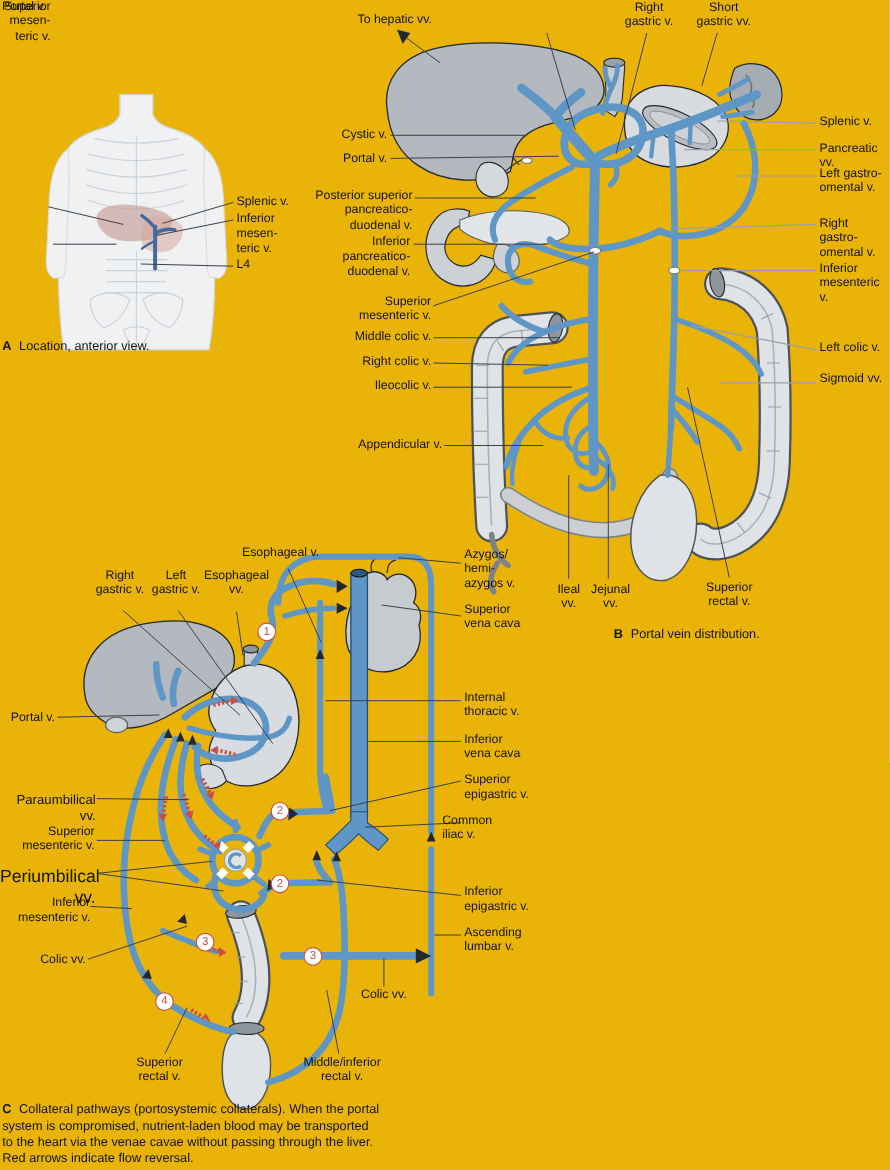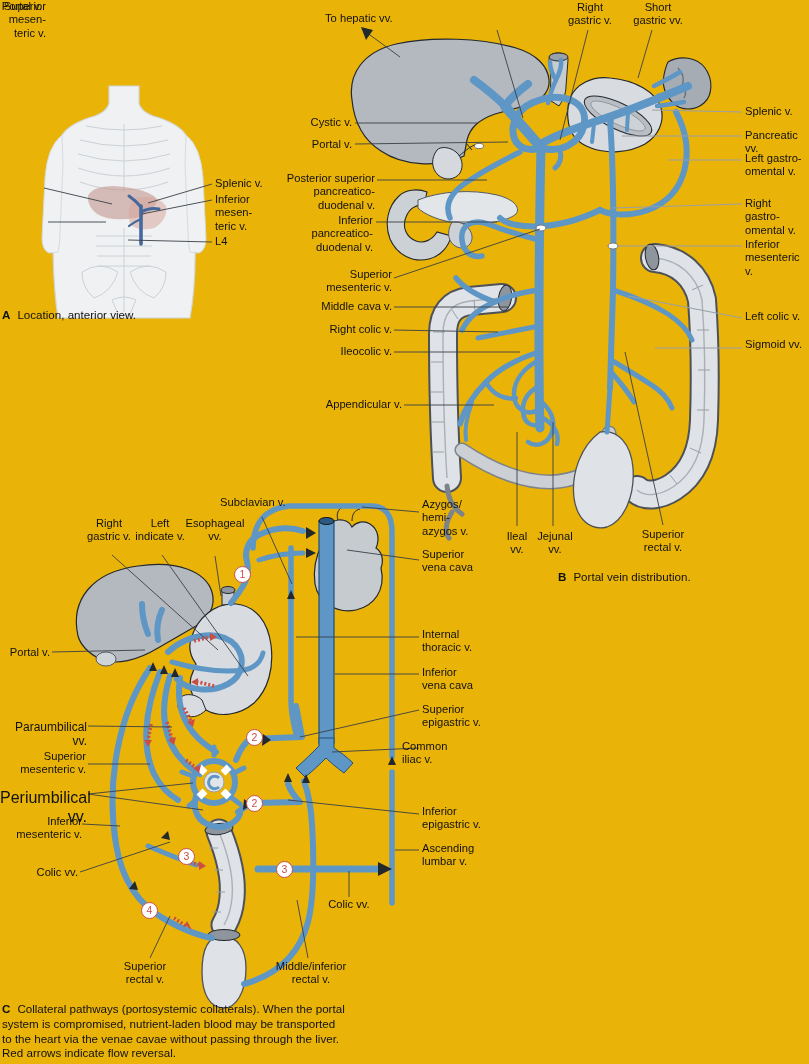--- a/index.html
+++ b/index.html
@@ -301,21 +301,21 @@
   <div class="lbl r" style="left:292px;top:116px;width:60px">Cystic v.</div>
   <div class="lbl r" style="left:292px;top:138px;width:60px">Portal v.</div>
   <div class="lbl r" style="left:255px;top:172px;width:120px">Posterior superior
 pancreatico-
 duodenal v.</div>
   <div class="lbl r" style="left:255px;top:214px;width:118px">Inferior
 pancreatico-
 duodenal v.</div>
   <div class="lbl r" style="left:282px;top:268px;width:110px">Superior
 mesenteric v.</div>
-  <div class="lbl r" style="left:282px;top:300px;width:110px">Middle cava v.</div>
+  <div class="lbl r" style="left:282px;top:300px;width:110px">Middle colic v.</div>
   <div class="lbl r" style="left:282px;top:323px;width:110px">Right colic v.</div>
   <div class="lbl r" style="left:282px;top:345px;width:110px">Ileocolic v.</div>
   <div class="lbl r" style="left:282px;top:398px;width:120px">Appendicular v.</div>
   <div class="lbl l" style="left:745px;top:105px">Splenic v.</div>
   <div class="lbl l" style="left:745px;top:129px">Pancreatic vv.</div>
   <div class="lbl l" style="left:745px;top:152px">Left gastro-
 omental v.</div>
   <div class="lbl l" style="left:745px;top:197px">Right gastro-
 omental v.</div>
   <div class="lbl l" style="left:745px;top:238px">Inferior
@@ -326,24 +326,24 @@
 vv.</div>
   <div class="lbl c" style="left:533px;top:530px;width:44px">Jejunal
 vv.</div>
   <div class="lbl c" style="left:628px;top:528px;width:70px">Superior
 rectal v.</div>
   <div class="cap" style="left:558px;top:570px"><b>B</b><span>Portal vein distribution.</span></div>
 
   <div class="lbl c" style="left:78px;top:517px;width:62px">Right
 gastric v.</div>
   <div class="lbl c" style="left:130px;top:517px;width:60px">Left
-indicate v.</div>
+gastric v.</div>
   <div class="lbl c" style="left:182px;top:517px;width:66px">Esophageal
 vv.</div>
-  <div class="lbl l" style="left:220px;top:496px">Subclavian v.</div>
+  <div class="lbl l" style="left:220px;top:496px">Esophageal v.</div>
   <div class="lbl l" style="left:422px;top:498px">Azygos/
 hemi-
 azygos v.</div>
   <div class="lbl l" style="left:422px;top:548px">Superior
 vena cava</div>
   <div class="lbl l" style="left:422px;top:628px">Internal
 thoracic v.</div>
   <div class="lbl l" style="left:422px;top:666px">Inferior
 vena cava</div>
   <div class="lbl l" style="left:422px;top:703px">Superior

